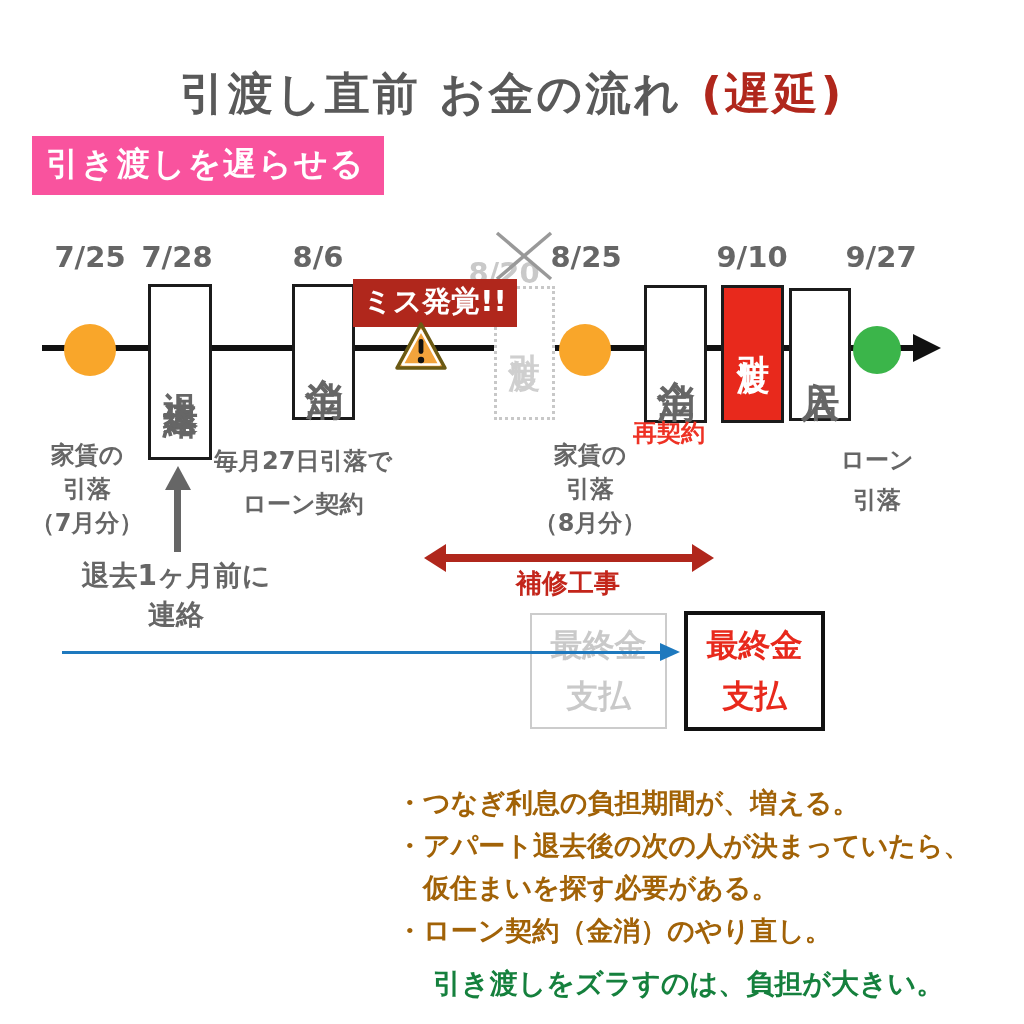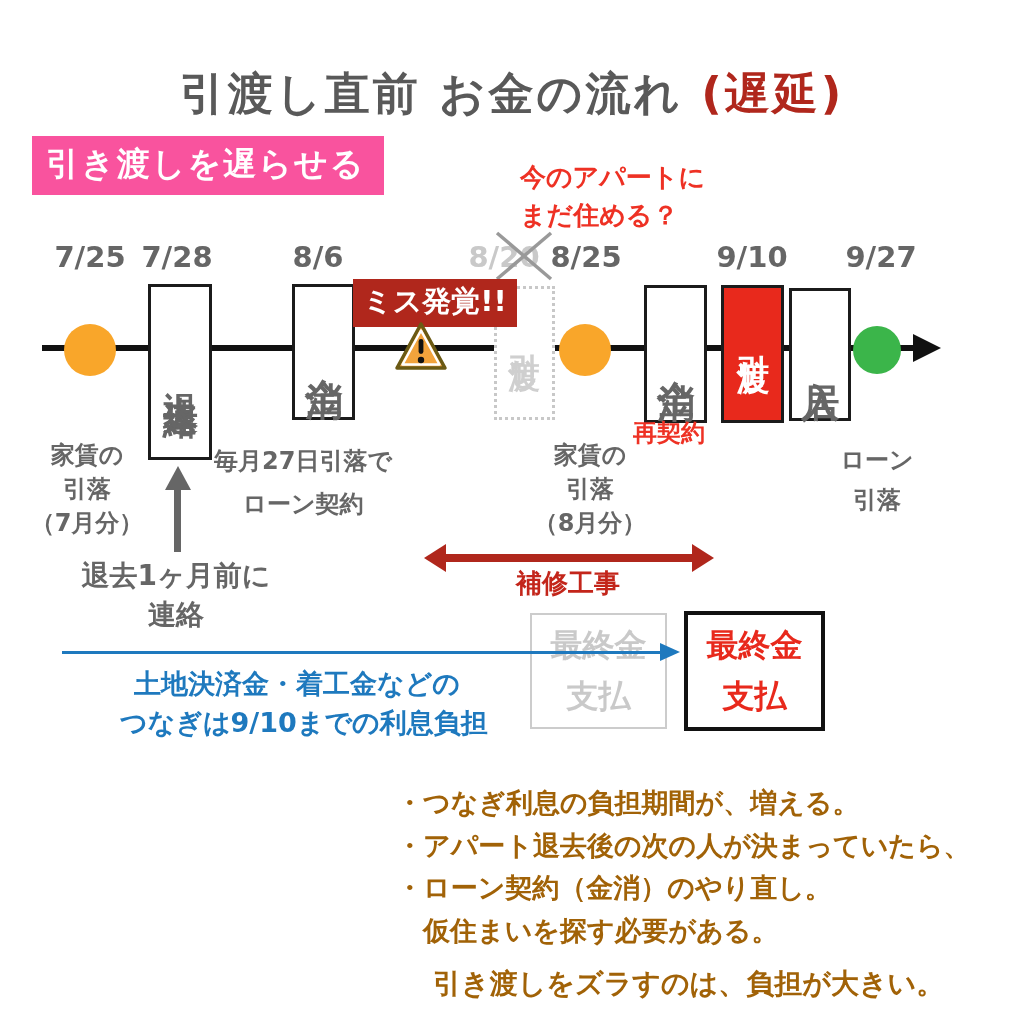--- a/index.html
+++ b/index.html
@@ -10,21 +10,21 @@
   .title{top:36px;left:0;width:1024px;text-align:center;font-size:45px;font-weight:bold;
          color:#595959;letter-spacing:3px;white-space:nowrap;margin-top:28px;}
   .title .delay{color:#B0271C;}
   
   .badge{left:32px;top:136px;background:#F9539E;color:#fff;font-size:33px;font-weight:bold;
          padding:6px 18px 8px 14px;letter-spacing:2px;}
   
   .question{left:520px;top:158px;color:#EE3124;font-size:26px;font-weight:bold;line-height:38px;white-space:nowrap;}
   
   .date{top:240px;transform:translateX(-50%);font-size:29px;font-weight:bold;color:#666;white-space:nowrap;}
-  .date.ghost{color:#C9C9C9;}
+  .date.ghost{color:#C9C9C9;margin-top:16px;}
   
   .tl-line{left:42px;top:345px;width:873px;height:6px;background:#111;z-index:1;}
   .tl-head{left:913px;top:334px;width:0;height:0;border-left:28px solid #111;
            border-top:14px solid transparent;border-bottom:14px solid transparent;z-index:1;}
   .dot{border-radius:50%;z-index:2;}
   .dot.orange{width:52px;height:52px;background:#F9A62A;}
   .dot.green{width:48px;height:48px;background:#3BB54A;}
   
   .vbox{background:#fff;border:3px solid #1b1b1b;color:#666;font-weight:bold;z-index:3;
         display:flex;align-items:center;justify-content:center;
@@ -55,37 +55,33 @@
                border-top:9.5px solid transparent;border-bottom:9.5px solid transparent;z-index:5;}
   .bridge-note{left:120px;top:664px;color:#1E79BE;font-size:27px;font-weight:bold;line-height:39px;white-space:nowrap;}
   .bridge-note .ind{padding-left:14px;}
   
   .finbox{width:133px;height:112px;text-align:center;font-weight:bold;font-size:32px;line-height:51px;
           display:flex;flex-direction:column;justify-content:center;background:#fff;}
   .finbox.ghost{left:530px;top:613px;border:2px solid #ccc;color:#C9C9C9;z-index:2;}
   .finbox.redtext{left:684px;top:611px;border:4px solid #111;color:#E8291C;z-index:3;}
   
   .bullets{left:396px;top:782px;color:#a16207;font-size:27px;font-weight:bold;line-height:42.5px;white-space:nowrap;}
-  .conclusion{left:433px;top:965px;color:#a16207;font-size:28px;font-weight:bold;white-space:nowrap;}
+  .conclusion{left:433px;top:965px;color:#15803d;font-size:28px;font-weight:bold;white-space:nowrap;}
 </style>
 </head>
 <body>
 
 <div class="canvas">
 
   <div class="abs title">
     <span>引渡し直前 お金の流れ </span><span class="delay">(遅延)</span>
   </div>
 
   <div class="abs badge">引き渡しを遅らせる</div>
 
-  <div class="abs question">
-    <div>今のアパートに</div>
-    <div>まだ住める？</div>
-  </div>
 
   <div class="abs date" style="left:90px;">7/25</div>
   <div class="abs date" style="left:177px;">7/28</div>
   <div class="abs date" style="left:318px;">8/6</div>
   <div class="abs date ghost" style="left:504px;">8/20</div>
   <svg class="abs" style="left:494px;top:230px;z-index:4;" width="60" height="52">
     <line x1="3" y1="3" x2="57" y2="49" stroke="#999" stroke-width="3.5"></line>
     <line x1="57" y1="3" x2="3" y2="49" stroke="#999" stroke-width="3.5"></line>
   </svg>
   <div class="abs date" style="left:586px;">8/25</div>
@@ -141,36 +137,32 @@
     <div>引落</div>
   </div>
 
   <div class="abs repair-left"></div>
   <div class="abs repair-shaft"></div>
   <div class="abs repair-right"></div>
   <div class="abs repair-label">補修工事</div>
 
   <div class="abs bridge-line"></div>
   <div class="abs bridge-head"></div>
-  <div class="abs bridge-note">
-    <div class="ind">土地決済金・着工金などの</div>
-    <div>つなぎは9/10までの利息負担</div>
-  </div>
 
   <div class="abs finbox ghost">
     <div>最終金</div>
     <div>支払</div>
   </div>
   <div class="abs finbox redtext">
     <div>最終金</div>
     <div>支払</div>
   </div>
 
   <div class="abs bullets">
     <div>・つなぎ利息の負担期間が、増える。</div>
     <div>・アパート退去後の次の人が決まっていたら、</div>
+    <div>　仮住まいを探す必要がある。</div>
     <div>・ローン契約（金消）のやり直し。</div>
-    <div>　仮住まいを探す必要がある。</div>
   </div>
 
   <div class="abs conclusion">引き渡しをズラすのは、負担が大きい。</div>
 
 </div>
 
 </body></html>

